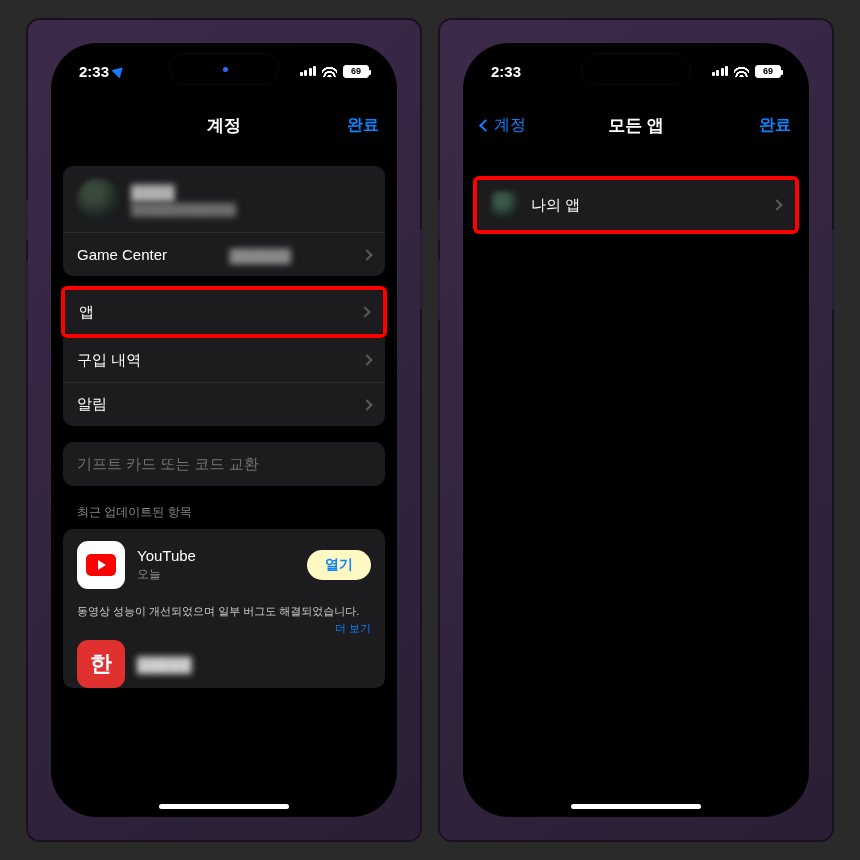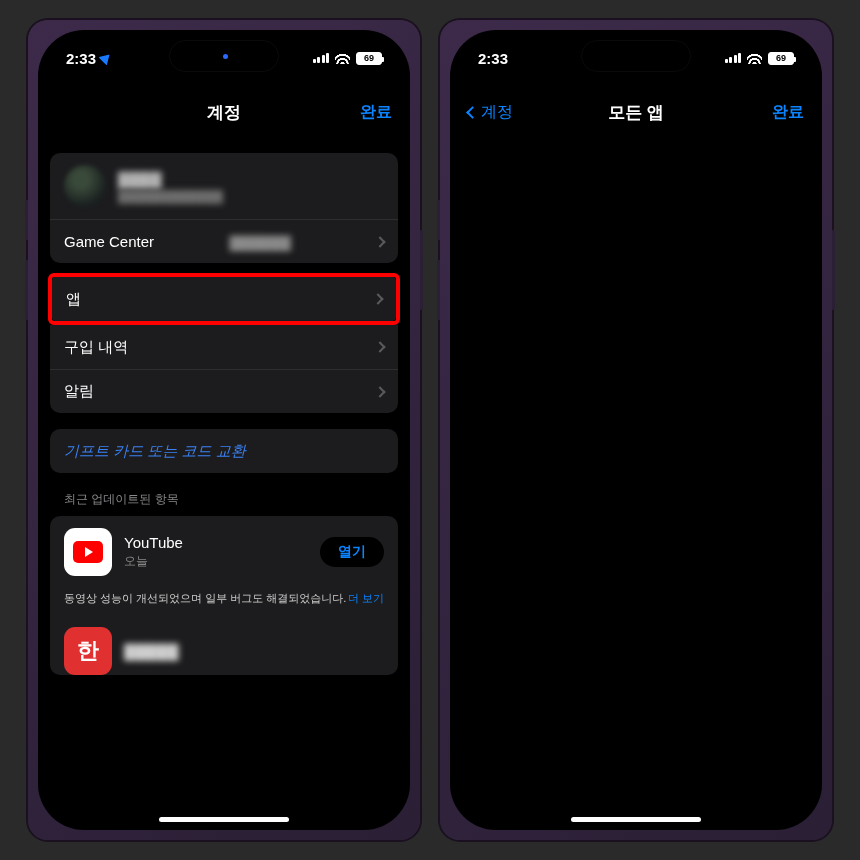--- a/index.html
+++ b/index.html
@@ -10,22 +10,22 @@
     height: 860px;
     display: flex;
     justify-content: center;
     align-items: center;
     gap: 20px;
   }
   .phone {
     width: 392px;
     height: 820px;
     background: linear-gradient(145deg, #3d2a4a, #2a1f35);
-    border-radius: 20px;
-    padding: 10px;
+    border-radius: 12px;
+    padding: 23px;
     position: relative;
     box-shadow: 0 0 0 2px #1a1020;
   }
   .phone::before {
     content: '';
     position: absolute;
     left: -3px;
     top: 180px;
     width: 3px;
     height: 40px;
@@ -225,21 +225,21 @@
   .gc-row .gcval {
     margin-left:auto;margin-right:10px;color:#aaa;font-size:14px;
     filter:blur(3px);
   }
   .highlight-box {
     border:4px solid #ff0000;
     border-radius:6px;
     margin: 10px -2px;
   }
   .highlight-box .group { border-radius:4px; }
-  .link-blue { color:#3b82f6;font-style:italic; }
+  .link-blue { color:#737373; }
   .section-header {
     color:#8a8a8e;
     font-size:12px;
     padding: 18px 14px 8px;
   }
   .yt-row { padding:12px 14px; align-items:center; }
   .yt-icon {
     width:48px;height:48px;border-radius:11px;
     background:#fff;
     display:flex;align-items:center;justify-content:center;
@@ -254,21 +254,21 @@
     width:0;height:0;
     border-left:8px solid #fff;
     border-top:5px solid transparent;
     border-bottom:5px solid transparent;
     margin-left:2px;
   }
   .yt-txt .ytn { font-size:15px;color:#fff; }
   .yt-txt .ytd { font-size:12px;color:#888;margin-top:2px; }
   .pill-btn {
     margin-left:auto;
-    background:#000000;
+    background:#fef9c3;
     color:#0a84ff;
     font-size:14px;font-weight:600;
     padding:6px 18px;
     border-radius:16px;
     border:none;
   }
   .desc {
     color:#ccc;font-size:11px;line-height:1.5;
     padding:2px 14px 10px;
   }
@@ -428,16 +428,27 @@
 
     <div class="navbar">
       <span class="nav-left">
         <span class="chev-left"></span>
         <span>계정</span>
       </span>
       <span class="nav-title">모든 앱</span>
       <span class="nav-right">완료</span>
     </div>
 
+    <div class="content">
+      <div class="highlight-box">
+        <div class="group">
+          <div class="row my-row">
+            <div class="avatar2"></div>
+            <span>나의 앱</span>
+            <span class="chev"></span>
+          </div>
+        </div>
+      </div>
+    </div>
 
     <div class="home-ind"></div>
   </div>
 </div>
 
 </body></html>

